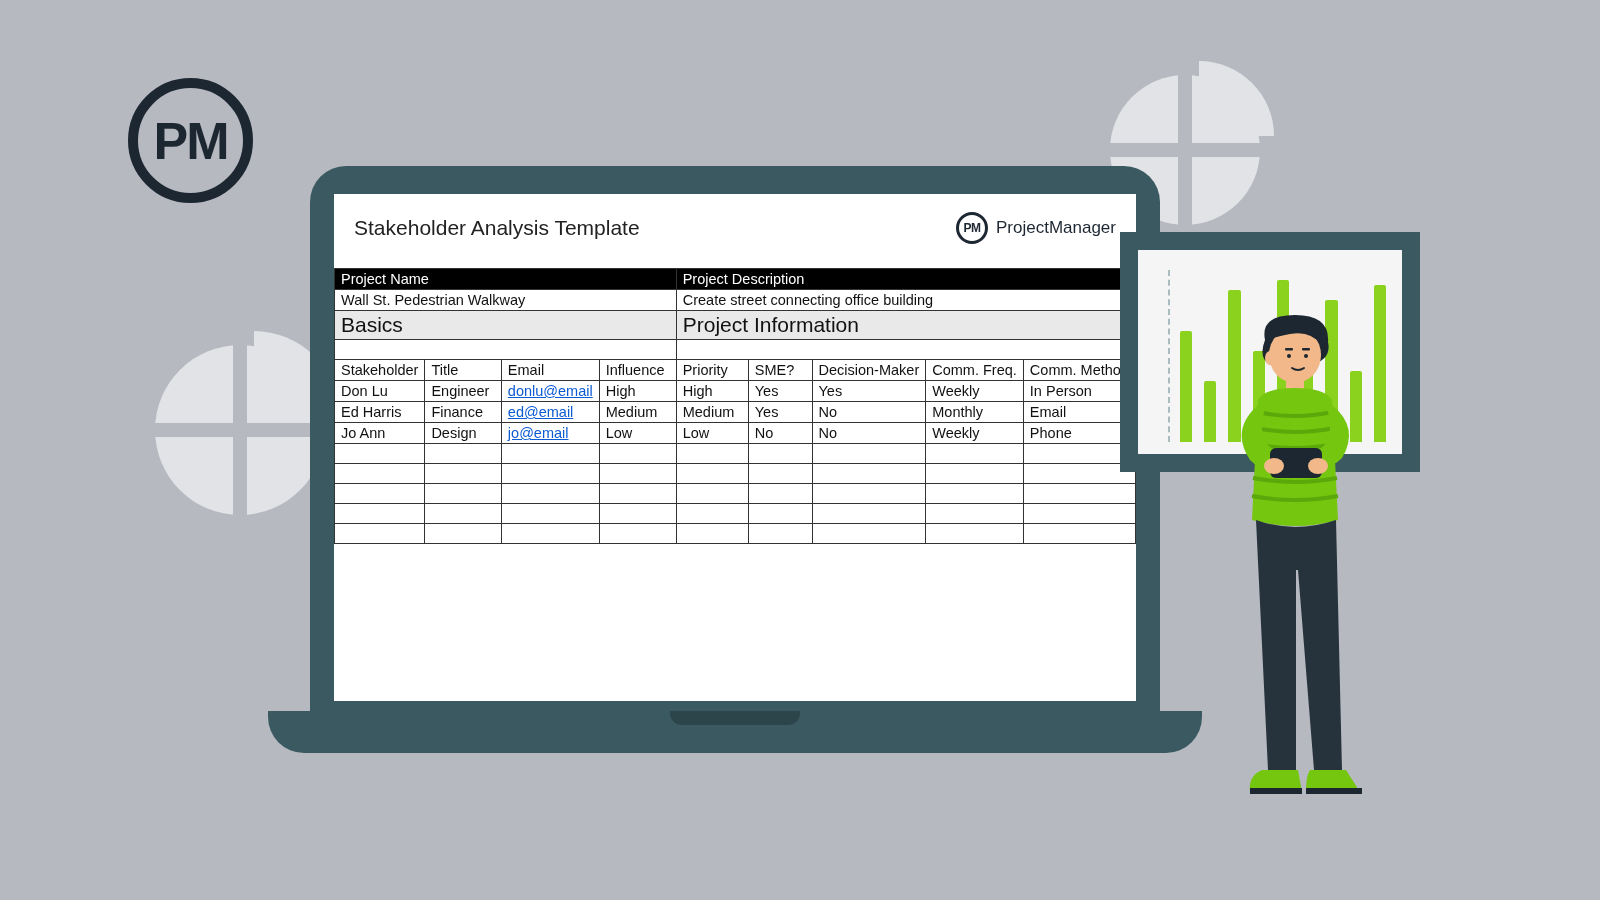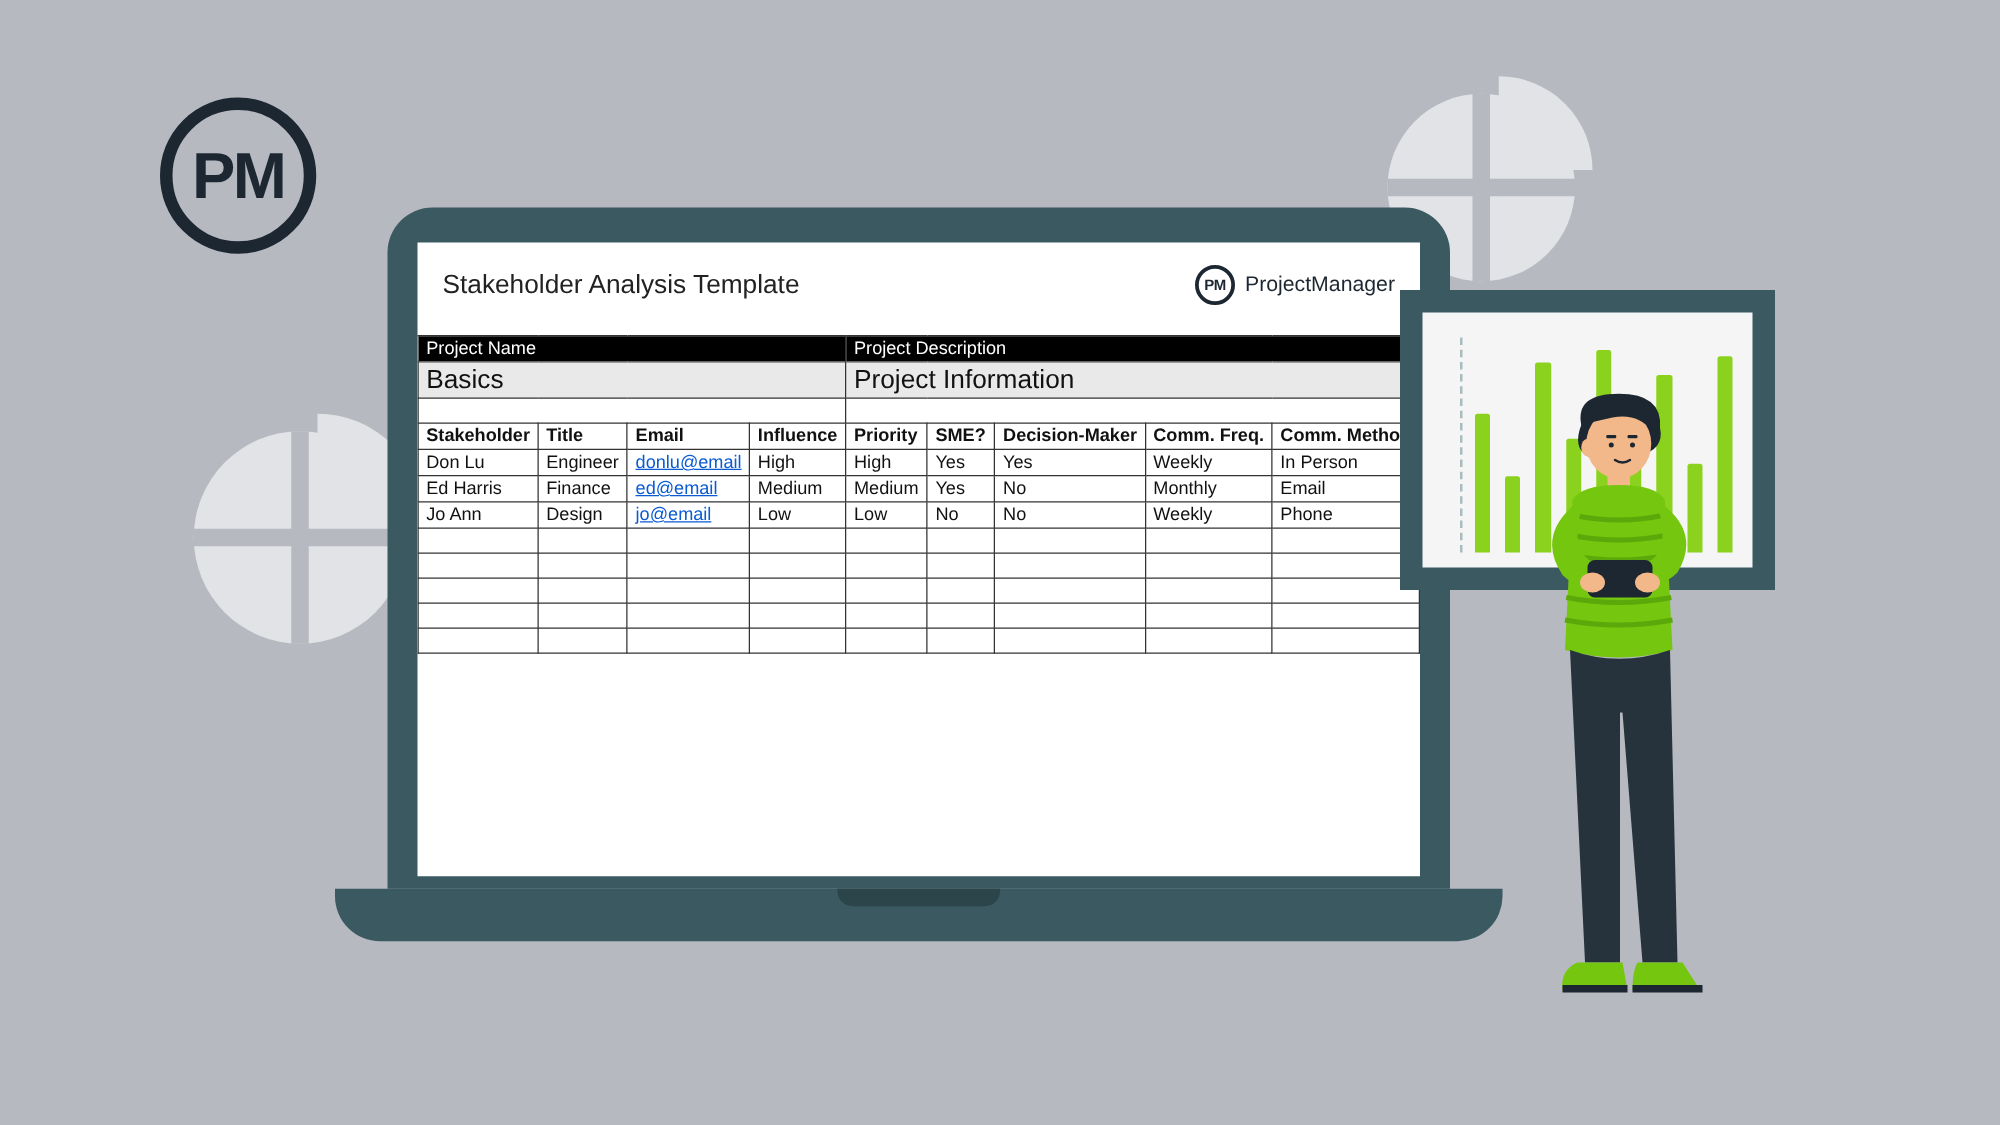--- a/index.html
+++ b/index.html
@@ -170,21 +170,21 @@
     font-size: 21px;
   }
   .row-spacer td {
     border-left: 1px solid #333;
     border-right: 1px solid #333;
     border-top: none;
     border-bottom: none;
     height: 12px;
   }
   .row-cols td {
-    font-weight: 700;
+    font-weight: 400;
     font-size: 14.5px;
   }
   .row-data td { font-size: 14.5px; }
   .row-empty td { height: 20px; }
   a.link { color: #0b5bd3; text-decoration: underline; }
 
   
   .c1 { width: 11%; }
   .c2 { width: 11%; }
   .c3 { width: 11%; }
@@ -282,20 +282,24 @@
             <col class="c6">
             <col class="c7">
             <col class="c8">
             <col class="c9">
         </colgroup>
 
         <tbody>
             <tr class="row-black">
           <td colspan="4">Project Name</td>
           <td colspan="5">Project Description</td>
+        </tr>
+        <tr class="row-proj">
+          <td colspan="4">Wall St. Pedestrian Walkway</td>
+          <td colspan="5">Create street connecting office building</td>
         </tr>
         <tr class="row-group">
           <td colspan="4">Basics</td>
           <td colspan="5">Project Information</td>
         </tr>
         <tr class="row-spacer">
           <td colspan="4"></td>
               <td colspan="5"></td>
         </tr>
         <tr class="row-cols">

